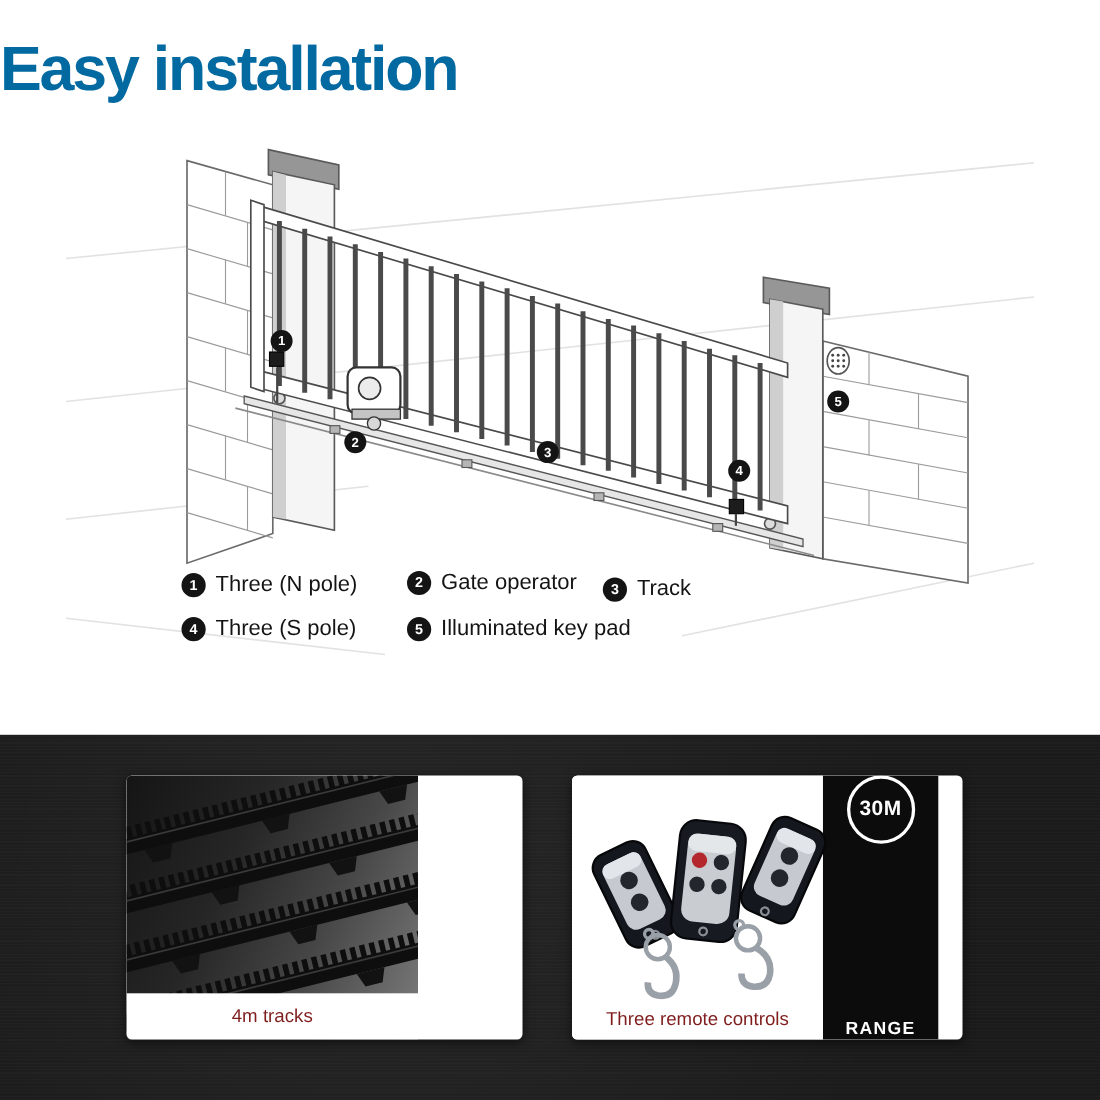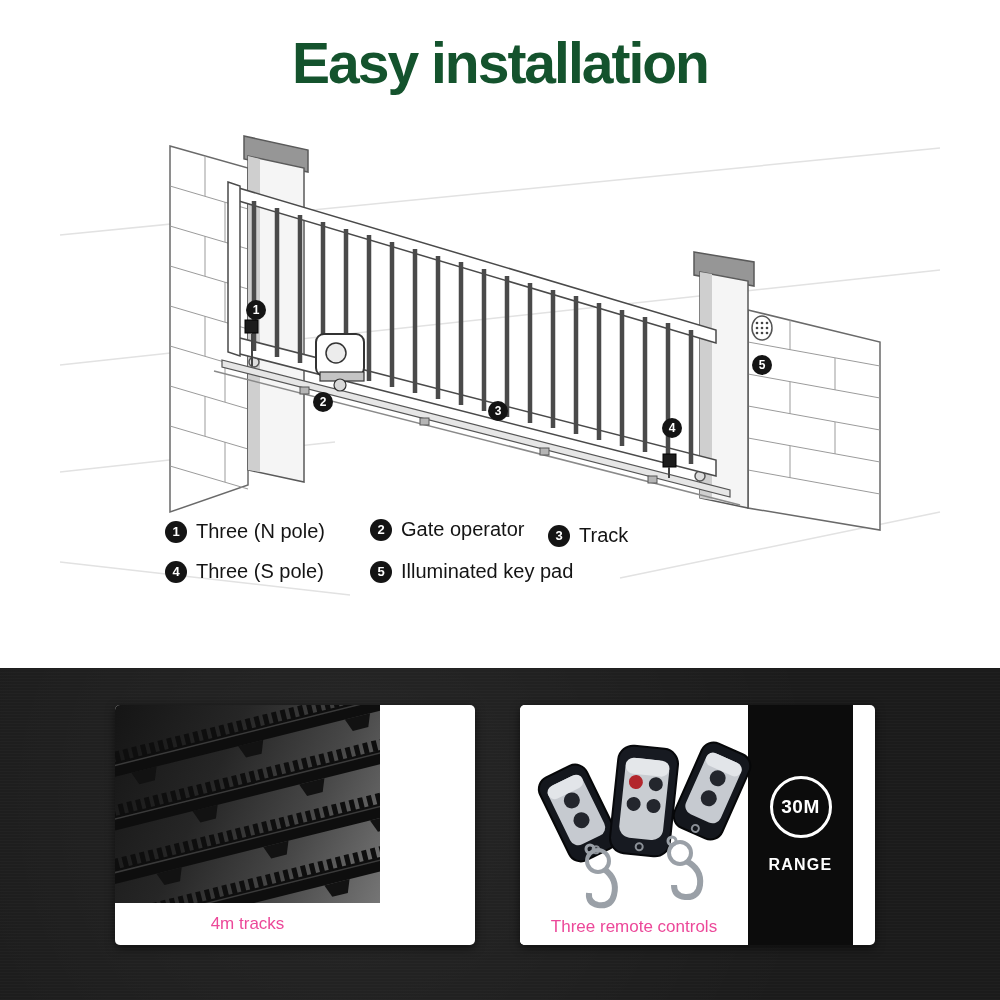--- a/index.html
+++ b/index.html
@@ -1,34 +1,34 @@
 <!DOCTYPE html>
 <html><head>
 <meta charset="utf-8">
 <style>
 *{box-sizing:border-box;margin:0;padding:0}
 html,body{background:#fff}
 body{font-family:"Liberation Sans",sans-serif}
 .page{position:relative;width:1000px;height:1000px;background:#fff;overflow:hidden}
-.title{position:absolute;top:30px;left:0;width:100%;text-align:center;font-size:57px;font-weight:bold;letter-spacing:-2px;color:#14532d}
+.title{position:absolute;top:30px;left:0;width:100%;font-size:57px;font-weight:bold;letter-spacing:-2px;color:#0369a1}
 .diagram{position:absolute;top:110px;left:0;width:1000px;height:560px}
 .diagram>svg{position:absolute;top:0;left:0}
 .callout{position:absolute;width:20px;height:20px;border-radius:50%;background:#141414;color:#fff;font-size:12px;font-weight:bold;display:flex;align-items:center;justify-content:center;line-height:1}
 .legend-item{position:absolute;display:flex;align-items:center;gap:9px;font-size:20px;color:#141414;white-space:nowrap}
 .legend-badge{width:22px;height:22px;border-radius:50%;background:#141414;color:#fff;font-size:13px;font-weight:bold;display:flex;align-items:center;justify-content:center;flex:0 0 22px;line-height:1}
 .bottom{position:absolute;left:0;top:668px;width:1000px;height:332px;background-color:#1b1b1b;background-image:radial-gradient(circle at 35% 40%,rgba(255,255,255,.05),transparent 70%),repeating-linear-gradient(0deg,rgba(255,255,255,.02) 0 1px,transparent 1px 3px)}
 .card{position:absolute;top:37px;height:240px;background:#fff;border-radius:5px;display:flex;overflow:hidden;box-shadow:0 3px 10px rgba(0,0,0,.55)}
 .card.tracks{left:115px;width:360px}
 .card.remotes{left:520px;width:355px}
 .photo{position:relative;height:240px;flex:0 0 auto}
 .photo.tracks-photo{width:265px;background:linear-gradient(115deg,#151515,#262626 35%,#474747 65%,#7d7d7d 100%)}
 .photo.remotes-photo{width:228px;background:#fff}
-.caption{position:absolute;left:0;bottom:0;width:100%;height:42px;background:#fff;display:flex;align-items:center;justify-content:center;font-size:17px;color:#ec4899}
+.caption{position:absolute;left:0;bottom:0;width:100%;height:42px;background:#fff;display:flex;align-items:center;justify-content:center;font-size:17px;color:#7f1d1d}
 .caption.plain{background:#fff;height:36px}
-.band{height:240px;background:#0c0c0c;color:#fff;display:flex;flex-direction:column;align-items:center;justify-content:center;text-align:center}
+.band{height:240px;background:#0c0c0c;color:#fff;display:flex;flex-direction:column;align-items:center;justify-content:space-between;text-align:center}
 .band.water{width:95px;gap:3px}
 .band.range{width:105px;gap:18px}
 .band-line{font-size:14px;font-weight:bold;letter-spacing:.4px}
 .range-circle{width:62px;height:62px;border:3px solid #fff;border-radius:50%;display:flex;align-items:center;justify-content:center;font-size:19px;font-weight:bold;letter-spacing:.5px}
 .range-label{font-size:16px;font-weight:bold;letter-spacing:1.2px}
 .water-icon{margin-bottom:10px}
 </style>
 </head>
 <body>
 

